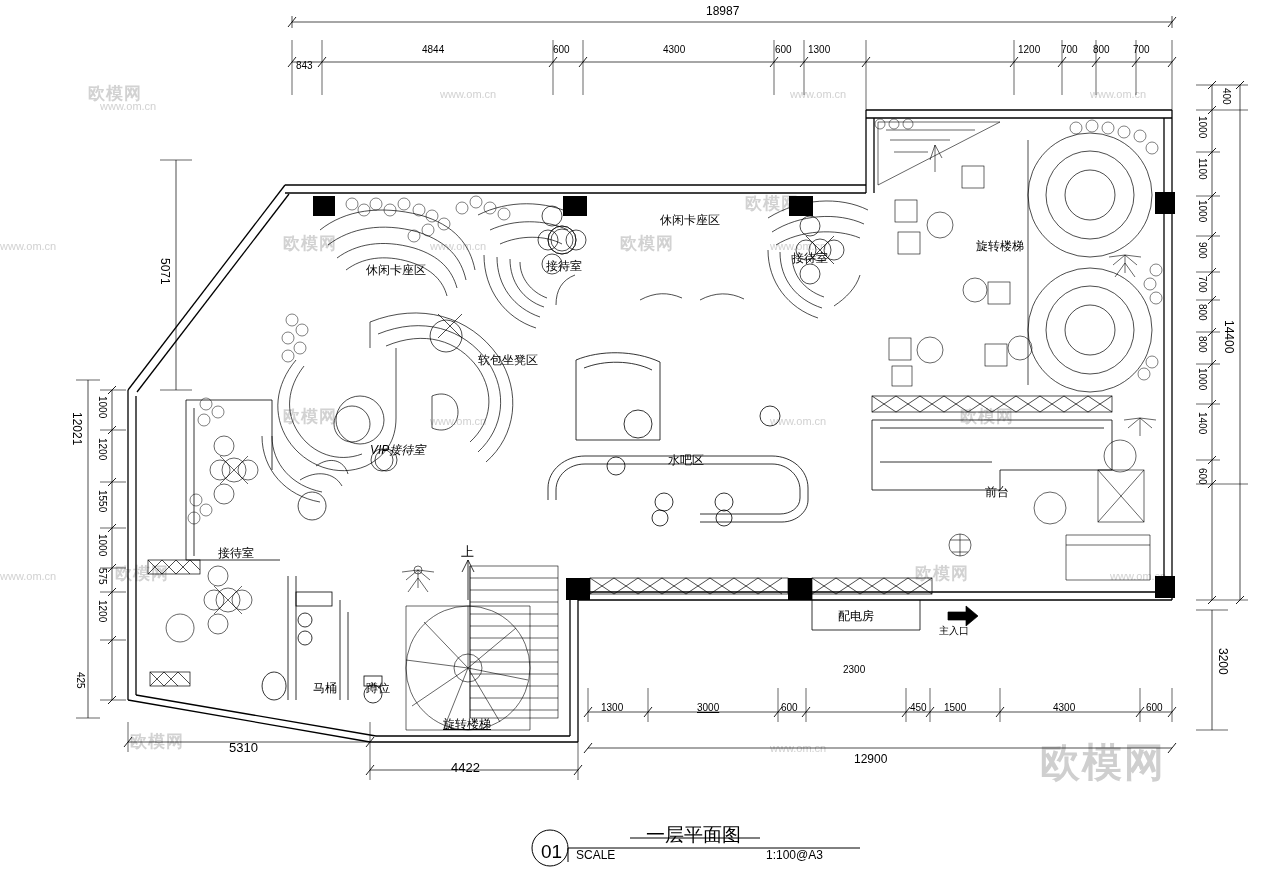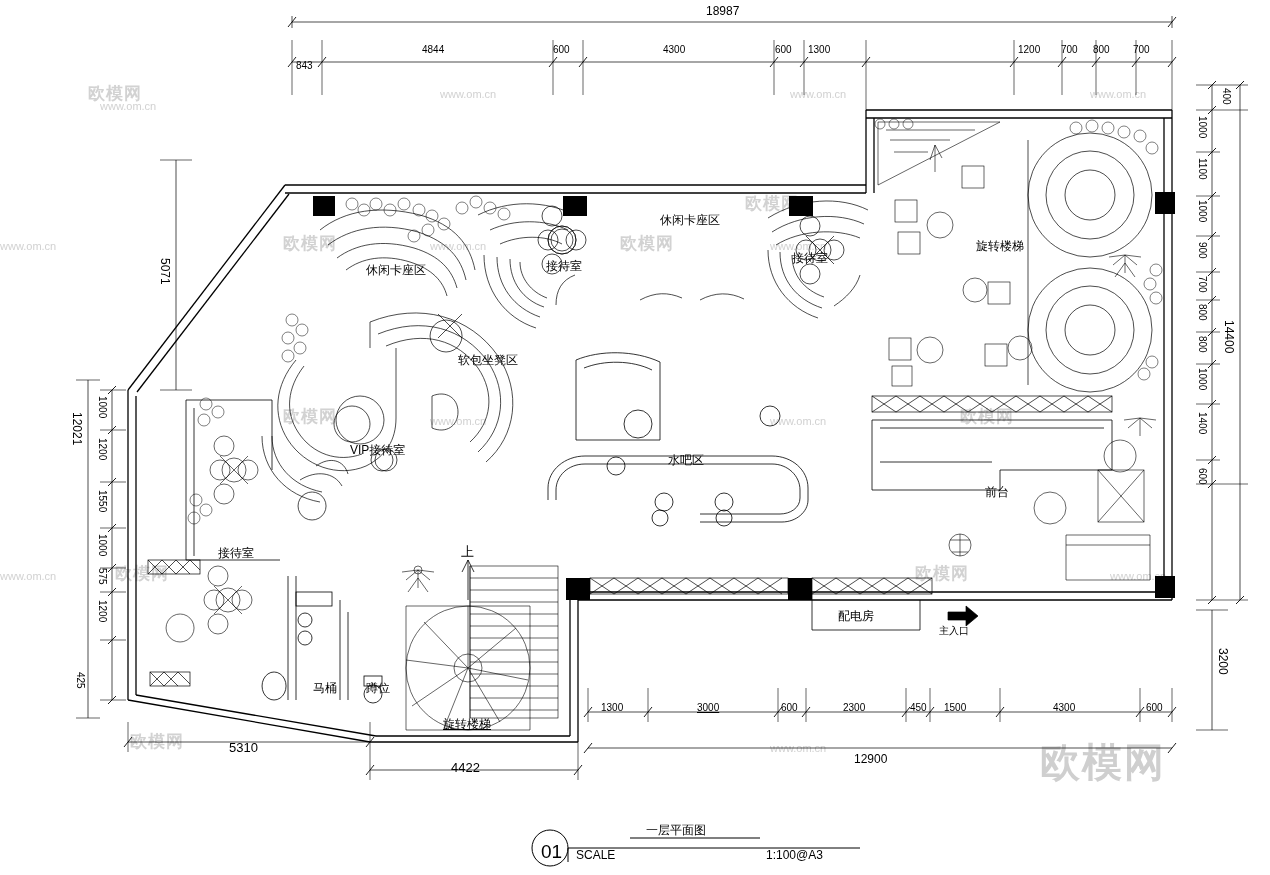--- a/index.html
+++ b/index.html
@@ -541,44 +541,44 @@
   <div class="txt s10 rot" style="left:108px;top:438px;transform:rotate(90deg);">1200</div>
   <div class="txt s10 rot" style="left:108px;top:490px;transform:rotate(90deg);">1550</div>
   <div class="txt s10 rot" style="left:108px;top:534px;transform:rotate(90deg);">1000</div>
   <div class="txt s10 rot" style="left:108px;top:568px;transform:rotate(90deg);">575</div>
   <div class="txt s10 rot" style="left:108px;top:600px;transform:rotate(90deg);">1200</div>
   <div class="txt s10 rot" style="left:86px;top:672px;transform:rotate(90deg);">425</div>
 
   <div class="txt s10" style="left:601px;top:702px;">1300</div>
   <div class="txt s10" style="left:697px;top:702px;text-decoration:underline;">3000</div>
   <div class="txt s10" style="left:781px;top:702px;">600</div>
-  <div class="txt s10" style="left:843px;top:702px;">2300</div>
+  <div class="txt s10" style="left:843px;top:664px;">2300</div>
   <div class="txt s10" style="left:910px;top:702px;">450</div>
   <div class="txt s10" style="left:944px;top:702px;">1500</div>
   <div class="txt s10" style="left:1053px;top:702px;">4300</div>
   <div class="txt s10" style="left:1146px;top:702px;">600</div>
   <div class="txt s12" style="left:854px;top:752px;">12900</div>
   <div class="txt s13" style="left:229px;top:740px;">5310</div>
   <div class="txt s13" style="left:451px;top:760px;">4422</div>
 
   <div class="txt s12" style="left:366px;top:262px;">休闲卡座区</div>
   <div class="txt s12" style="left:546px;top:258px;">接待室</div>
   <div class="txt s12" style="left:660px;top:212px;">休闲卡座区</div>
   <div class="txt s12" style="left:792px;top:250px;">接待室</div>
   <div class="txt s12" style="left:976px;top:238px;">旋转楼梯</div>
-  <div class="txt s12" style="left:458px;top:352px;text-align:right;">软包坐凳区</div>
-  <div class="txt s12" style="left:350px;top:442px;">VIP接待室</div>
+  <div class="txt s12" style="left:478px;top:352px;text-align:right;">软包坐凳区</div>
+  <div class="txt s12" style="left:370px;top:442px;font-style:italic;">VIP接待室</div>
   <div class="txt s12" style="left:218px;top:545px;">接待室</div>
   <div class="txt s12" style="left:668px;top:452px;">水吧区</div>
   <div class="txt s12" style="left:985px;top:484px;">前台</div>
   <div class="txt s12" style="left:838px;top:608px;">配电房</div>
   <div class="txt s10" style="left:939px;top:624px;">主入口</div>
   <div class="txt s12" style="left:313px;top:680px;">马桶</div>
   <div class="txt s12" style="left:366px;top:680px;">蹲位</div>
   <div class="txt s12" style="left:443px;top:716px;text-decoration:underline;">旋转楼梯</div>
   <div class="txt s13" style="left:461px;top:543px;">上</div>
 
   <div class="txt" style="left:541px;top:841px;font-size:19px;">01</div>
-  <div class="txt" style="left:646px;top:822px;font-size:12px;">一层平面图</div>
+  <div class="txt" style="left:646px;top:822px;font-size:19px;">一层平面图</div>
   <div class="txt s12" style="left:576px;top:848px;">SCALE</div>
   <div class="txt s12" style="left:766px;top:848px;">1:100@A3</div>
 
 </div>
 
 </body></html>

